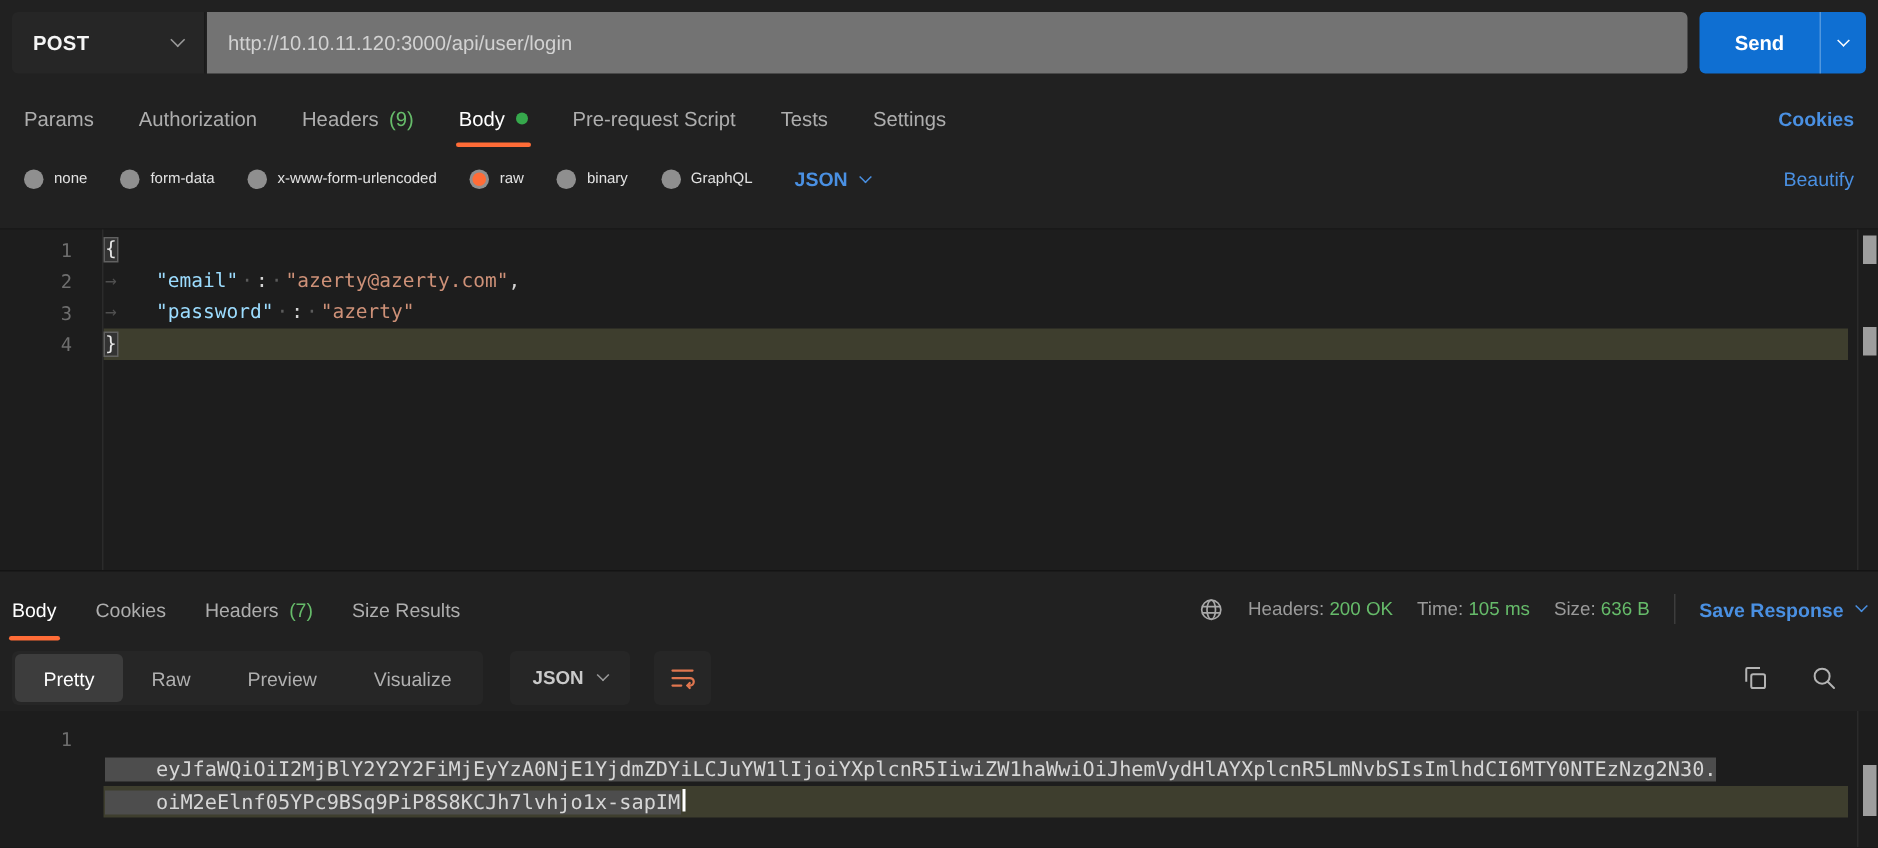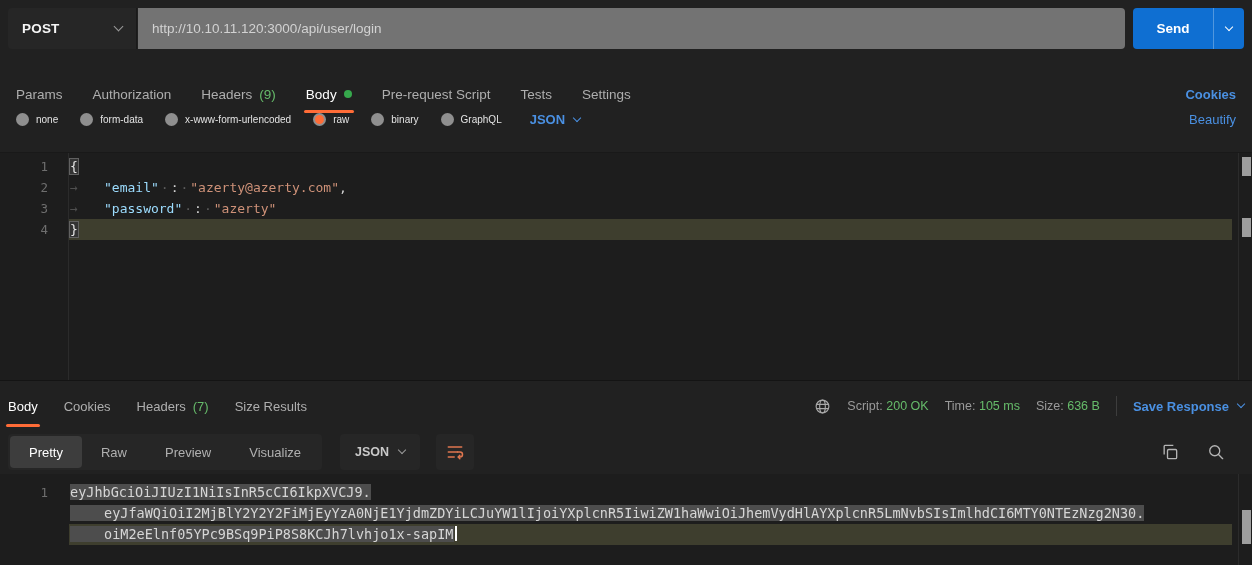--- a/index.html
+++ b/index.html
@@ -35,21 +35,21 @@
     width:31px; height:41px; border-left:1px solid rgba(255,255,255,.28);
     display:flex; align-items:center; justify-content:center; color:#fff;
   }
   .chev {
     display:inline-block; width:7px; height:7px;
     border-right:1.5px solid currentColor; border-bottom:1.5px solid currentColor;
     transform:rotate(45deg); position:relative; top:-2px;
   }
   .chev.sm { width:6px; height:6px; }
   
-  .req-tabs { position:absolute; top:75px; left:16px; right:16px; height:38px; display:flex; gap:30px; }
+  .req-tabs { position:absolute; top:60px; left:16px; right:16px; height:38px; display:flex; gap:30px; }
   .tab { position:relative; display:flex; align-items:center; gap:7px; color:#aeaeae; font-size:13.5px; cursor:pointer; white-space:nowrap; }
   .tab .count { color:#66bb6a; }
   .tab.active { color:#ffffff;align-items:center; }
   .tab .underline { position:absolute; left:-2px; right:-2px; bottom:0; height:3px; background:#ff6c37; border-radius:2px; }
   .green-dot { width:8px; height:8px; border-radius:50%; background:#36a84c; }
   .link-right { position:absolute; right:0; top:0; height:38px; display:flex; align-items:center; color:#4a90e2; font-weight:bold; font-size:13px; cursor:pointer; }
   
   .radio-row { position:absolute; top:103px; left:16px; right:16px; height:33px; display:flex; align-items:center; gap:22px; }
   .radio { display:flex; align-items:center; gap:7px; cursor:pointer; color:#e3e3e3; font-size:10px; white-space:nowrap; }
   .radio .rdot { width:13px; height:13px; border-radius:50%; background:#8f8f8f; display:flex; align-items:center; justify-content:center; }
@@ -224,21 +224,21 @@
       <div class="tab">
           <span>Size Results</span>
         </div>
     </div>
     <div class="resp-meta">
       <svg width="17" height="17" viewBox="0 0 24 24" fill="none" stroke="#a8a8a8" stroke-width="1.6">
         <circle cx="12" cy="12" r="9"></circle>
           <ellipse cx="12" cy="12" rx="4" ry="9"></ellipse>
           <path d="M3.6 9h16.8M3.6 15h16.8"></path>
       </svg>
-      <span class="meta-pair"><span>Script:</span> <span class="val">200 OK</span></span>
+      <span class="meta-pair"><span>Headers:</span> <span class="val">200 OK</span></span>
       <span class="meta-pair"><span>Time:</span> <span class="val">105 ms</span></span>
       <span class="meta-pair"><span>Size:</span> <span class="val">636 B</span></span>
       <span class="meta-divider"></span>
       <span class="save-resp">
         <span>Save Response</span>
         <span class="chev sm"></span>
       </span>
     </div>
   </div>
 
@@ -282,21 +282,20 @@
           <path d="M15 15l5 5"></path>
       </svg>
     </div>
   </div>
 
   <div class="editor editor2">
     <div class="cur-line" style="top:50px"></div>
 
     <div class="ed-row ed-row2" style="top:8px">
       <span class="ln">1</span>
-      <span class="code"><span class="sel">eyJhbGciOiJIUzI1NiIsInR5cCI6IkpXVCJ9.</span></span>
     </div>
     <div class="ed-row ed-row2" style="top:29px">
       <span class="code"><span class="sel"><span class="wrap-indent"></span><span>eyJfaWQiOiI2MjBlY2Y2Y2FiMjEyYzA0NjE1YjdmZDYiLCJuYW1lIjoiYXplcnR5IiwiZW1haWwiOiJhemVydHlAYXplcnR5LmNvbSIsImlhdCI6MTY0NTEzNzg2N30.</span></span></span>
     </div>
     <div class="ed-row ed-row2" style="top:50px">
       <span class="code"><span class="sel"><span class="wrap-indent"></span><span>oiM2eElnf05YPc9BSq9PiP8S8KCJh7lvhjo1x-sapIM</span></span><span class="cursor"></span></span>
     </div>
 
     <div class="sb-track">
       <div class="sb-thumb" style="top:36px;height:34px"></div>

